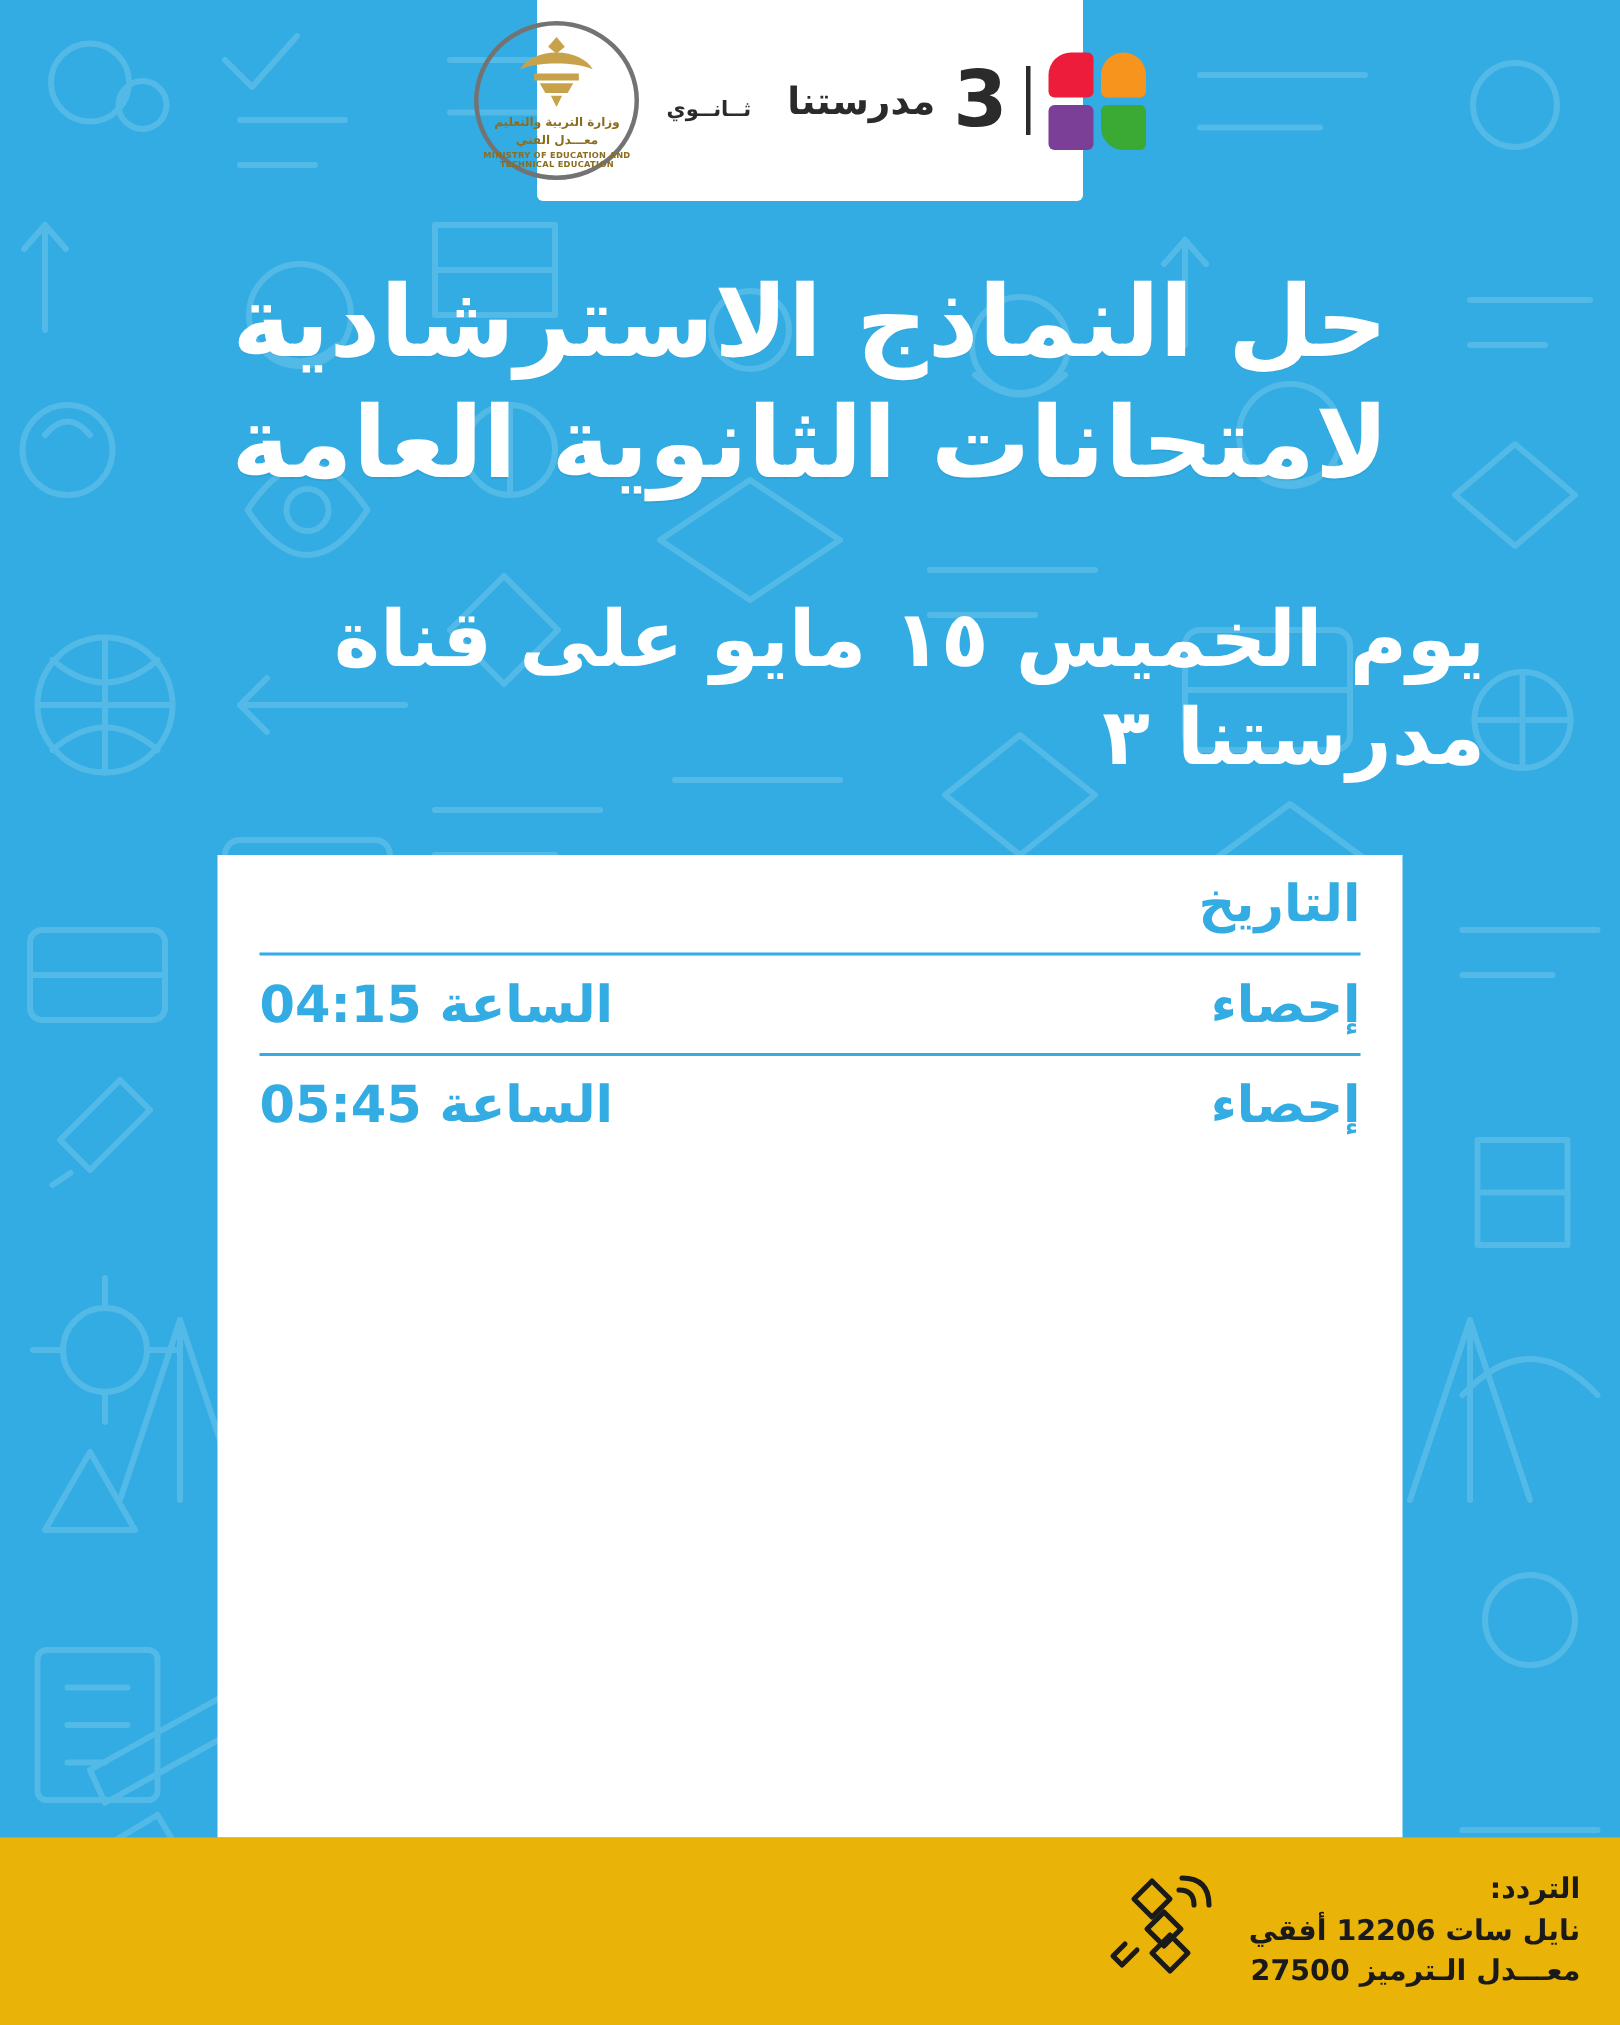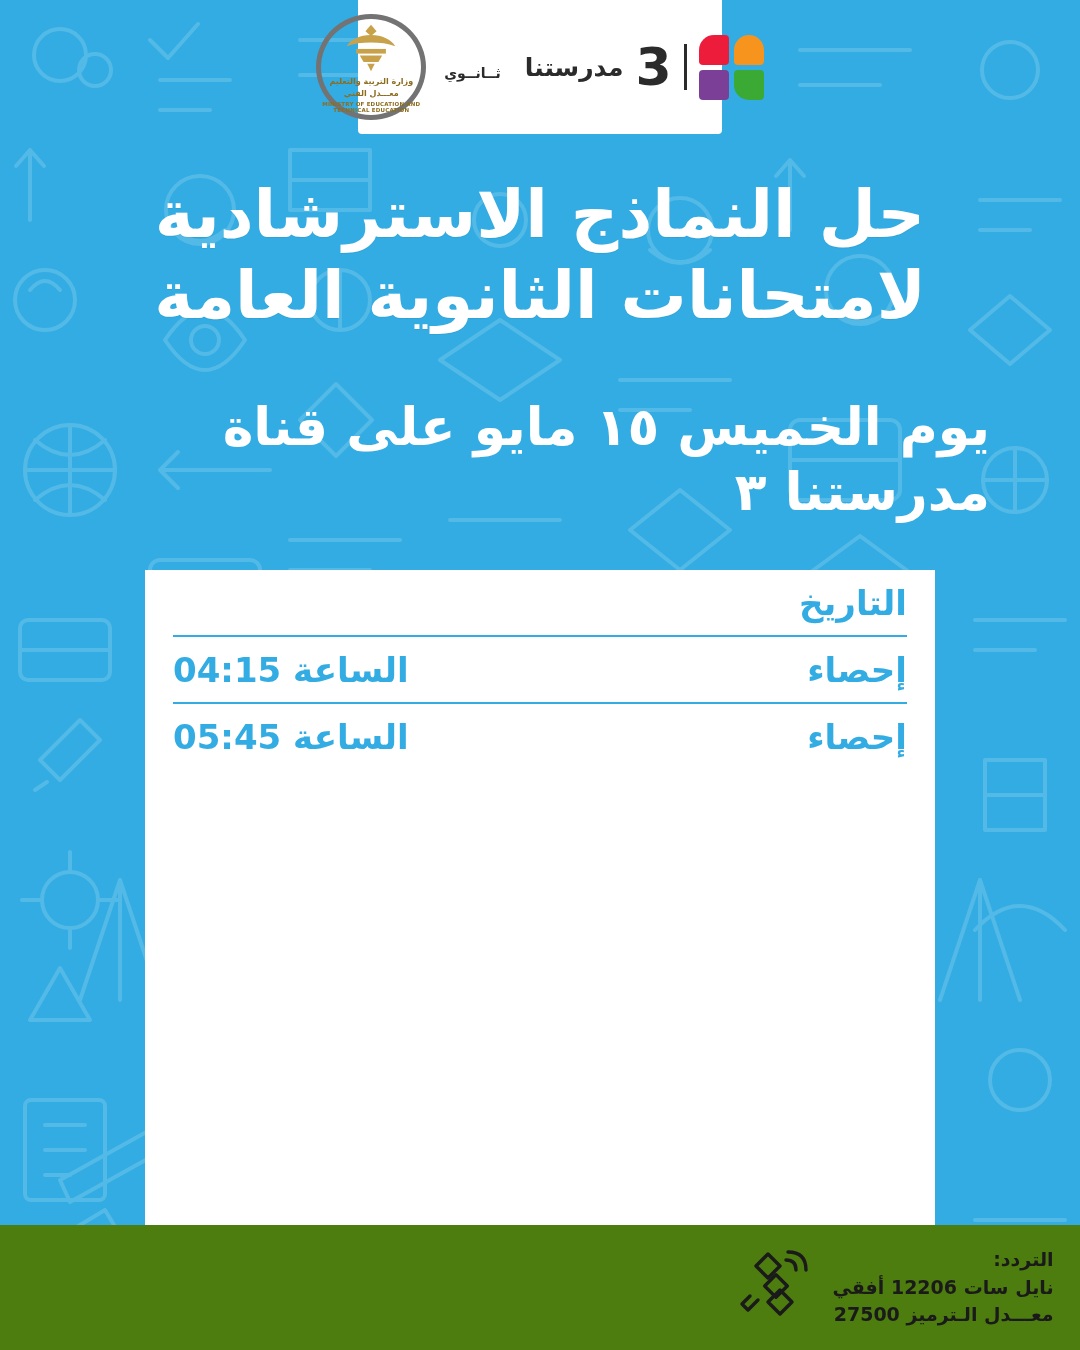--- a/index.html
+++ b/index.html
@@ -71,21 +71,21 @@
     width:120px;height:112px;
     display:flex;flex-direction:column;align-items:center;justify-content:center;
     text-align:center;
   }
   .eagle{
     width:56px;height:54px;
     position:relative;
   }
   .moe-ring{
     width:110px;height:106px;border-radius:50%;
-    border:5px solid #737373;
+    border:3px solid #737373;
     display:flex;flex-direction:column;align-items:center;justify-content:center;
     box-sizing:border-box;
   }
   .moe-ar{font-size:8px;color:#8c6d1f;font-weight:bold;line-height:1.25;margin-top:2px;}
   .moe-en{font-size:5.5px;color:#8c6d1f;font-weight:bold;letter-spacing:.2px;margin-top:2px;}
 
   
   .headline{
     position:absolute;top:175px;left:0;right:0;
     text-align:center;
@@ -128,21 +128,21 @@
     color:#32ACE2;font-weight:bold;font-size:34px;
   }
   .row .time{
     color:#32ACE2;font-weight:bold;font-size:34px;
     direction:rtl;
   }
 
   
   .footer{
     position:absolute;left:0;right:0;bottom:0;height:125px;
-    background:#4d7c0f;
+    background:#eab308;
     display:flex;align-items:center;
     padding-left:0;
   }
   .footer-inner{
     display:flex;align-items:center;gap:18px;
     margin-right:auto;margin-left:auto;
     direction:rtl;
     transform:translateX(355px);
   }
   .freq-text{

